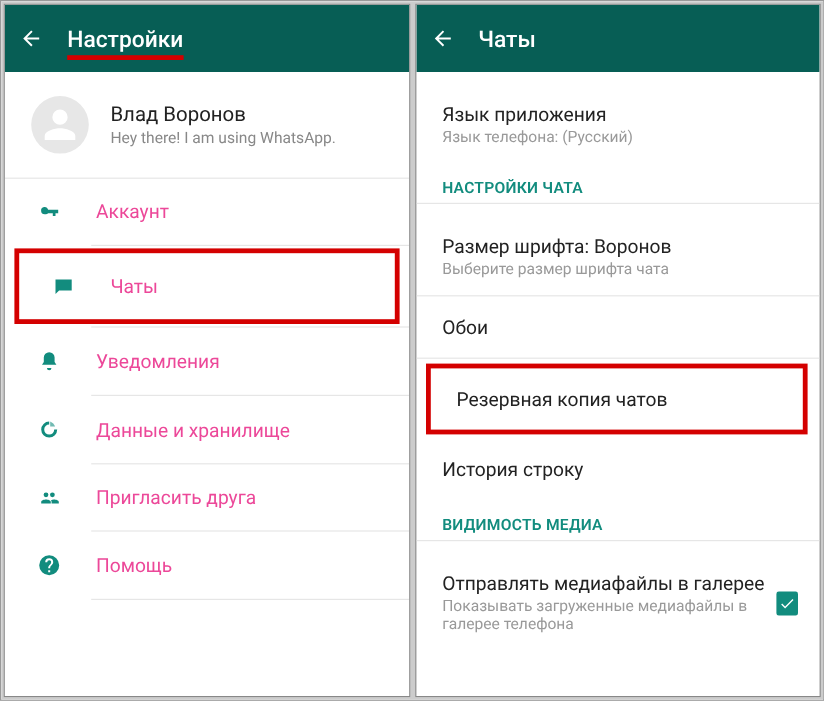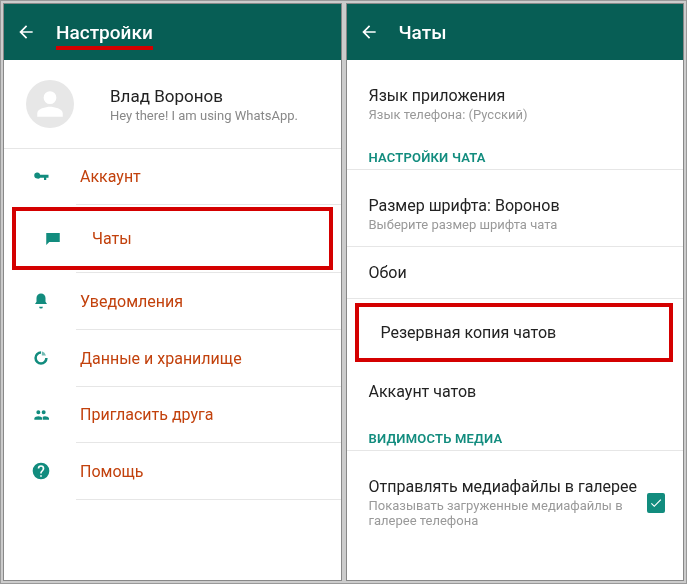--- a/index.html
+++ b/index.html
@@ -45,37 +45,37 @@
     position: absolute;
     left: 0; right: 0; bottom: -6px;
     height: 4px;
     background: #d40000;
   }
   .back-arrow svg { display:block; }
   .content { flex:1; overflow-y:auto; }
   .profile-row {
     display:flex;
     align-items:center;
-    gap:36px;
+    gap:18px;
     padding: 20px 18px 20px 22px;
   }
   .avatar {
     width:48px;height:48px;border-radius:50%;
     background:#e7e7e7;
     display:flex;align-items:center;justify-content:center;
   }
   .avatar svg{width:34px;height:34px;fill:#fff;}
   .profile-texts .name{font-size:17px;color:#222;}
   .profile-texts .status{font-size:13px;color:#888;margin-top:2px;}
   .divider{height:1px;background:#e6e6e6;margin-left:0;}
   .divider.inset{margin-left:72px;}
   .menu-row{
     display:flex;align-items:center;gap:28px;
     padding:18px 20px 18px 26px;
-    font-size:16px;color:#c2410c;
+    font-size:16px;color:#ec4899;
   }
   .menu-row .icon{width:22px;display:flex;justify-content:center;color:#128c7e;}
   .menu-row .icon svg{fill:#128c7e;}
   .highlight-box{
     border:4px solid #d40000;
     margin:2px 8px;
   }
   
   .setting-row{
     padding:26px 18px 14px 22px;
@@ -231,21 +231,21 @@
       </div>
       <div class="divider"></div>
 
       <div class="highlight-box-r">
         <div class="single-row">
           <span>Резервная копия чатов</span>
         </div>
       </div>
 
       <div class="single-row">
-        <span>Аккаунт чатов</span>
+        <span>История строку</span>
       </div>
 
       <div class="section-header">ВИДИМОСТЬ МЕДИА</div>
       <div class="divider"></div>
 
       <div class="setting-row">
         <div class="setting-texts">
           <div class="primary">Отправлять медиафайлы в галерее</div>
           <div class="secondary">Показывать загруженные медиафайлы в галерее телефона</div>
         </div>

